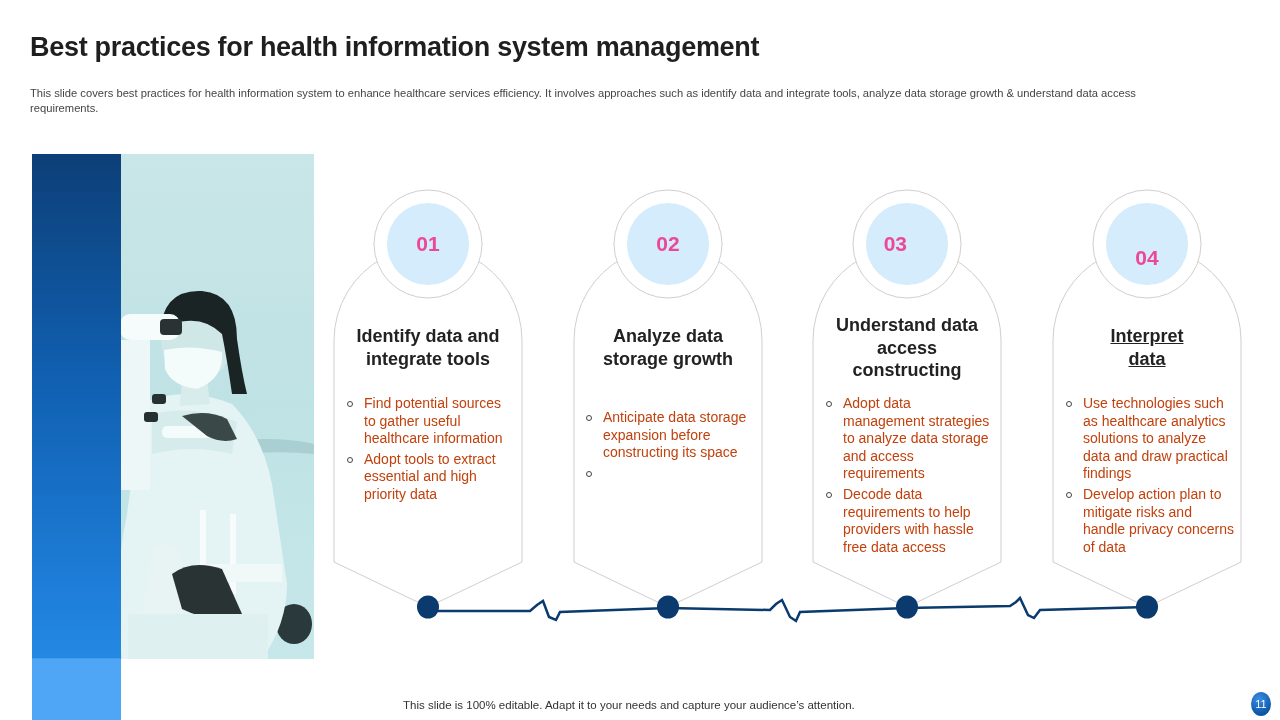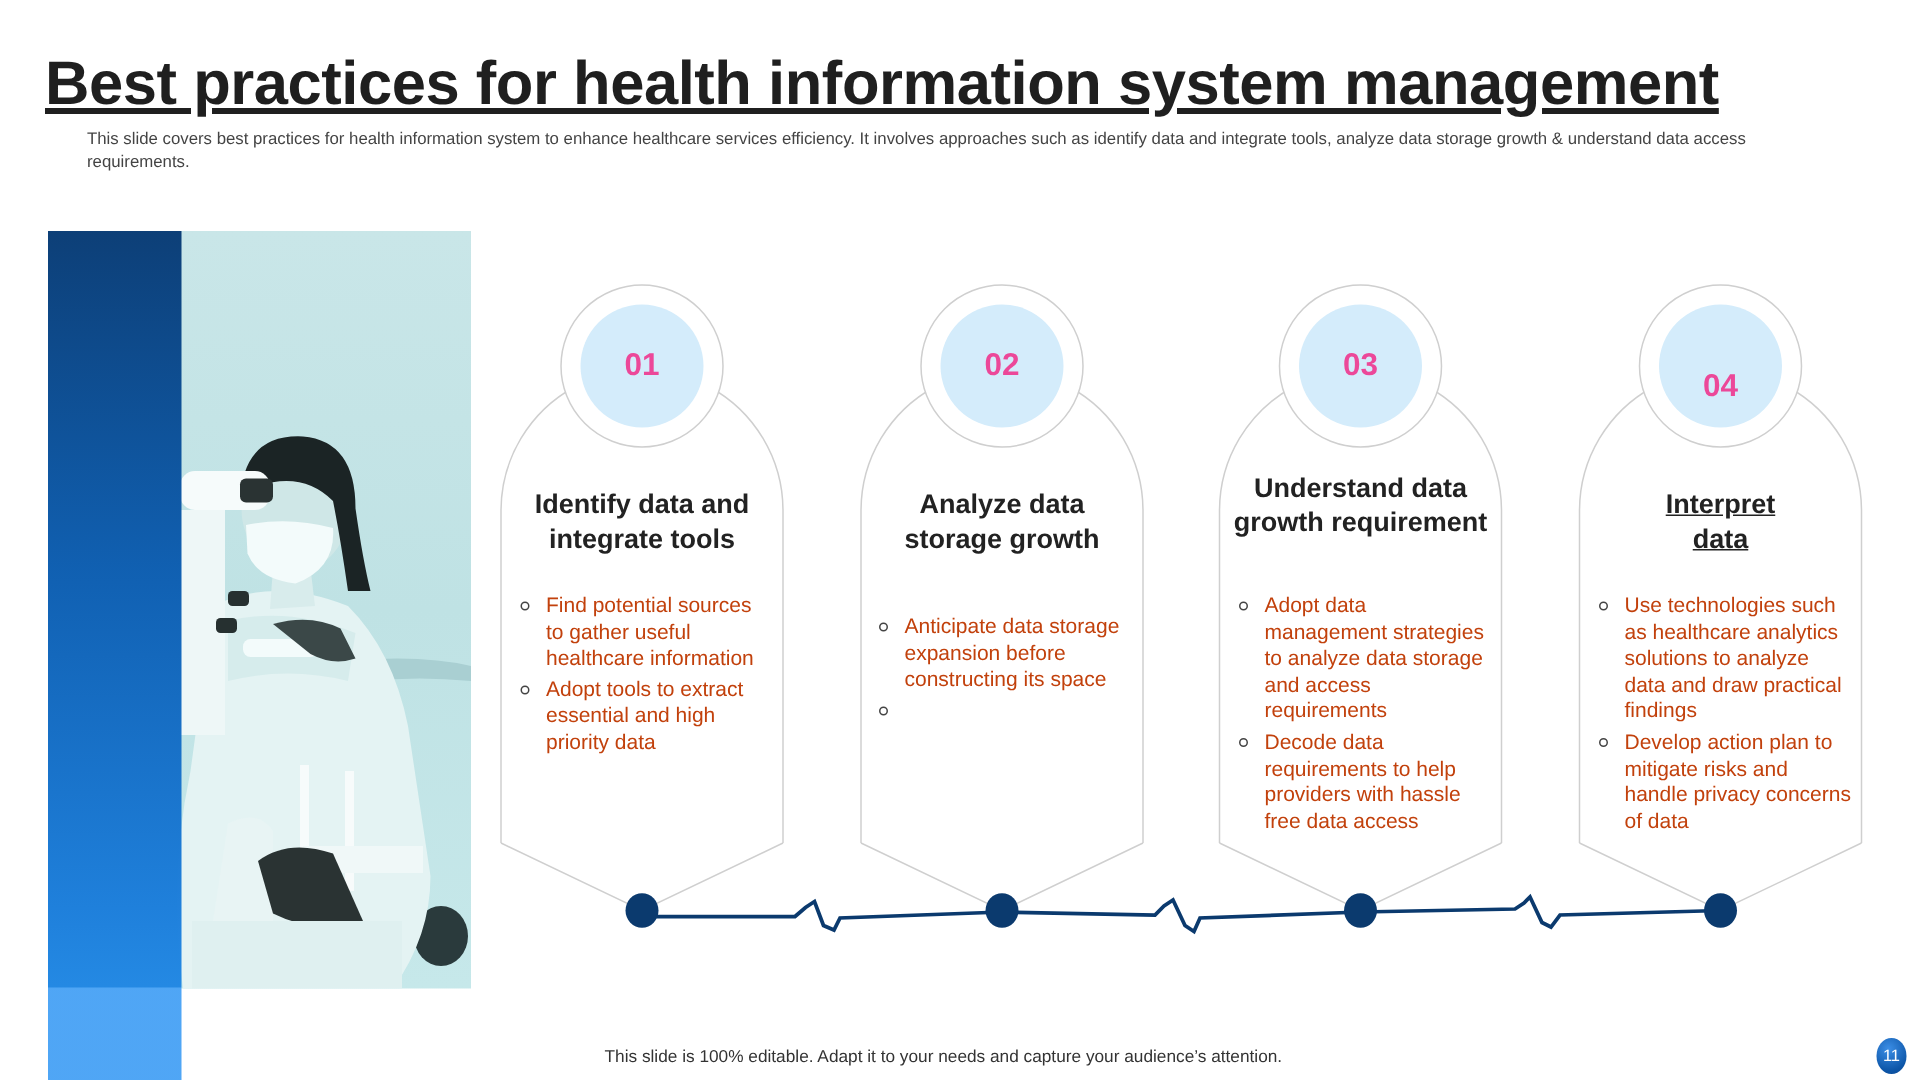--- a/index.html
+++ b/index.html
@@ -4,27 +4,26 @@
   <style>
     * { margin: 0; padding: 0; box-sizing: border-box; }
     body {
       width: 1280px; height: 720px; overflow: hidden; position: relative;
       background: #ffffff;
       font-family: "Liberation Sans", sans-serif;
       color: #222222;
     }
     .title {
       position: absolute; left: 30px; top: 32px;
-      font-size: 41px; font-weight: bold; color: #1f1f1f; letter-spacing: -0.3px;
+      font-size: 27px; font-weight: bold; color: #1f1f1f; letter-spacing: -0.3px;
       white-space: nowrap;
-      text-decoration: underline;
     }
     .subtitle {
       position: absolute; left: 30px; top: 86px; width: 1170px;
-      font-size: 11.2px; line-height: 14.5px; color: #444444; margin-left: 28px;
+      font-size: 11.2px; line-height: 14.5px; color: #444444;
     }
     
     .photo-panel {
       position: absolute; left: 32px; top: 154px; width: 282px; height: 505px;
       background: linear-gradient(180deg, #c9e6e8 0%, #bfe2e4 50%, #c6e8ea 100%);
       overflow: hidden;
     }
     .blue-strip {
       position: absolute; left: 32px; top: 154px; width: 89px; height: 566px;
       background: linear-gradient(180deg, #073a74 0%, #0b5cb0 40%, #1a7ddb 80%, #1f86e3 89%, #4aa3f5 89.2%, #4aa3f5 100%);
@@ -161,22 +160,22 @@
   <li><span class="bullet"></span><span>Adopt tools to extract essential and high priority data</span></li>
 </ul>
 
 <div class="step-num" style="left:626px; top:202px;">02</div>
 <div class="step-title" style="left:583px; top:325px;">Analyze data storage growth</div>
 <ul class="step-list" style="left:585px; top:409px;">
   <li><span class="bullet"></span><span>Anticipate data storage expansion before constructing its space</span></li>
   <li><span class="bullet"></span></li>
 </ul>
 
-<div class="step-num" style="left:865px; top:202px;">03</div>
-<div class="step-title" style="left:822px; top:314px;">Understand data growth requirement</div>
+<div class="step-num" style="left:823px; top:202px;text-align:right;">03</div>
+<div class="step-title" style="left:822px; top:314px;">Understand data access constructing</div>
 <ul class="step-list" style="left:825px; top:395px;">
   <li><span class="bullet"></span><span>Adopt data management strategies to analyze data storage and access requirements</span></li>
   <li><span class="bullet"></span><span>Decode data requirements to help providers with hassle free data access</span></li>
 </ul>
 
 <div class="step-num" style="left:1105px; top:216px;">04</div>
 <div class="step-title" style="left:1062px; top:325px; width:170px; padding:0 40px;text-decoration:underline;">Interpret data</div>
 <ul class="step-list" style="left:1065px; top:395px;">
   <li><span class="bullet"></span><span>Use technologies such as healthcare analytics solutions to analyze data and draw practical findings</span></li>
   <li><span class="bullet"></span><span>Develop action plan to mitigate risks and handle privacy concerns of data</span></li>

